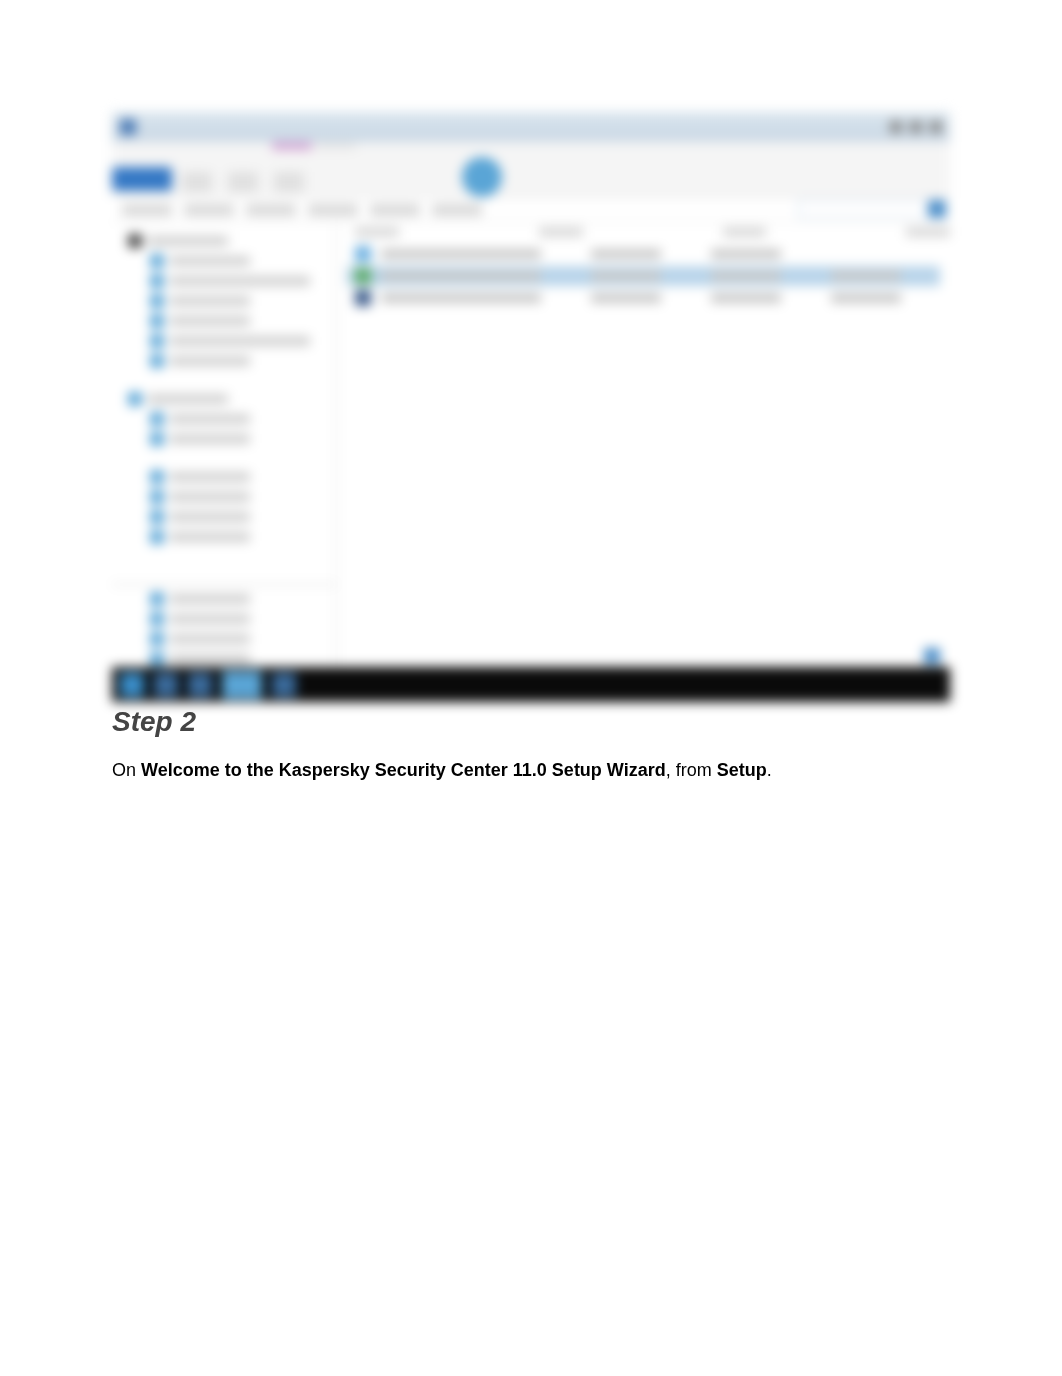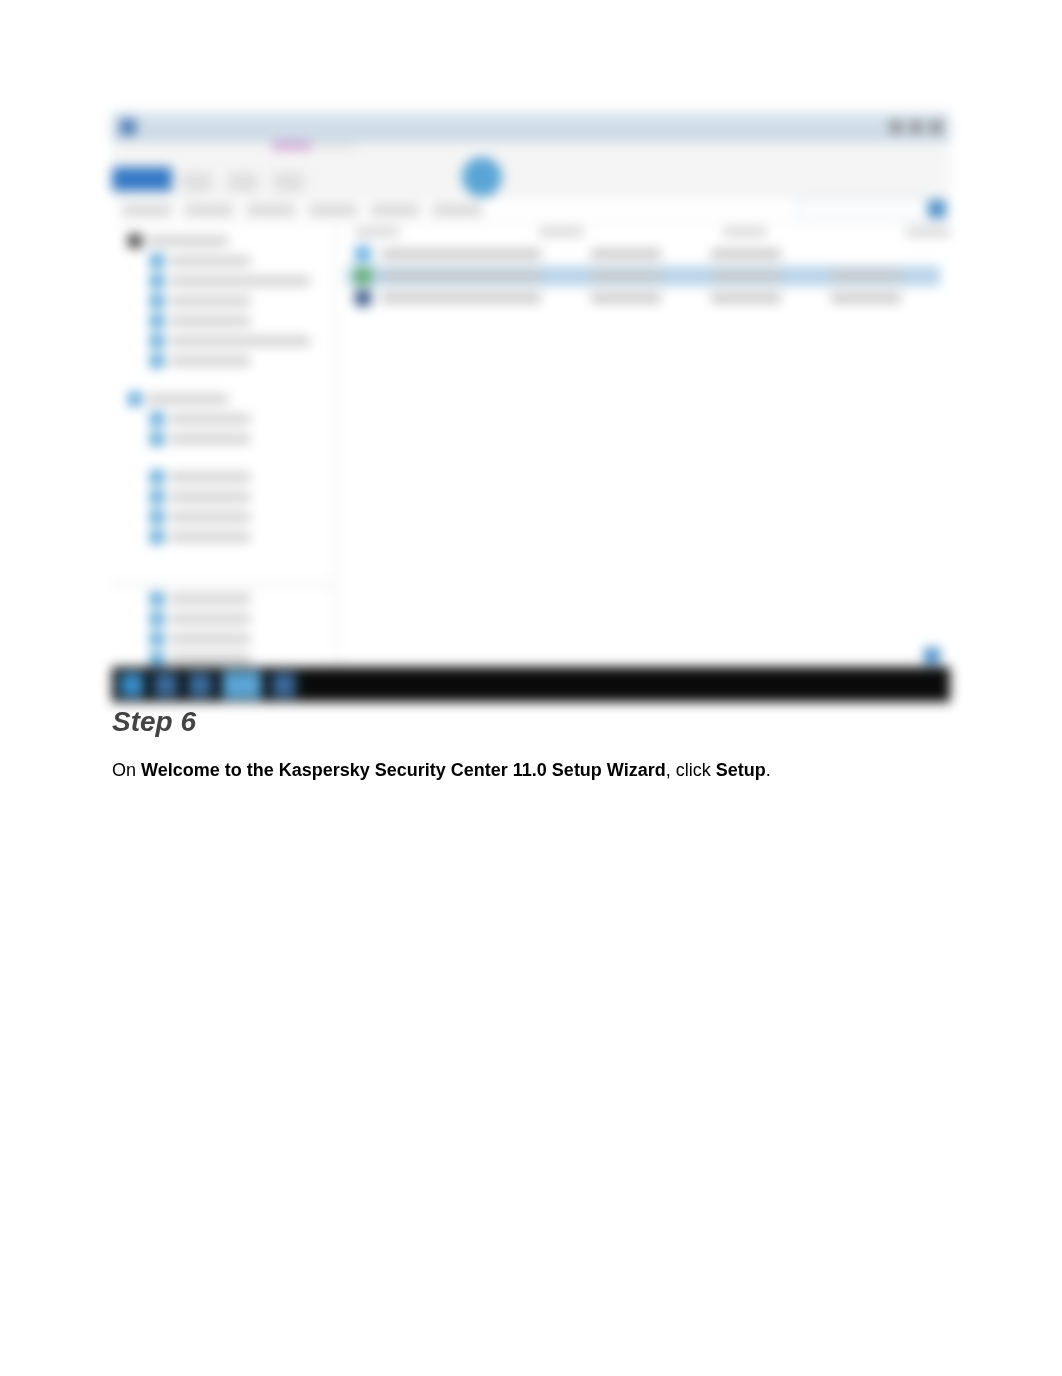--- a/index.html
+++ b/index.html
@@ -541,19 +541,19 @@
         <div class="taskbar-item"></div>
         <div class="taskbar-item"></div>
         <div class="taskbar-active"></div>
         <div class="taskbar-item"></div>
       </div>
 
     </div>
   </div>
 
 
-  <h2 class="step-heading">Step 6</h2>
+  <h2 class="step-heading">Step 2</h2>
 
   <p class="instruction">
-    <span>On </span><strong>Welcome to the Kaspersky Security Center 11.0 Setup Wizard</strong><span>, click </span><strong>Setup</strong><span>.</span>
+    <span>On </span><strong>Welcome to the Kaspersky Security Center 11.0 Setup Wizard</strong><span>, from </span><strong>Setup</strong><span>.</span>
   </p>
 
 </div>
 
 </body></html>

